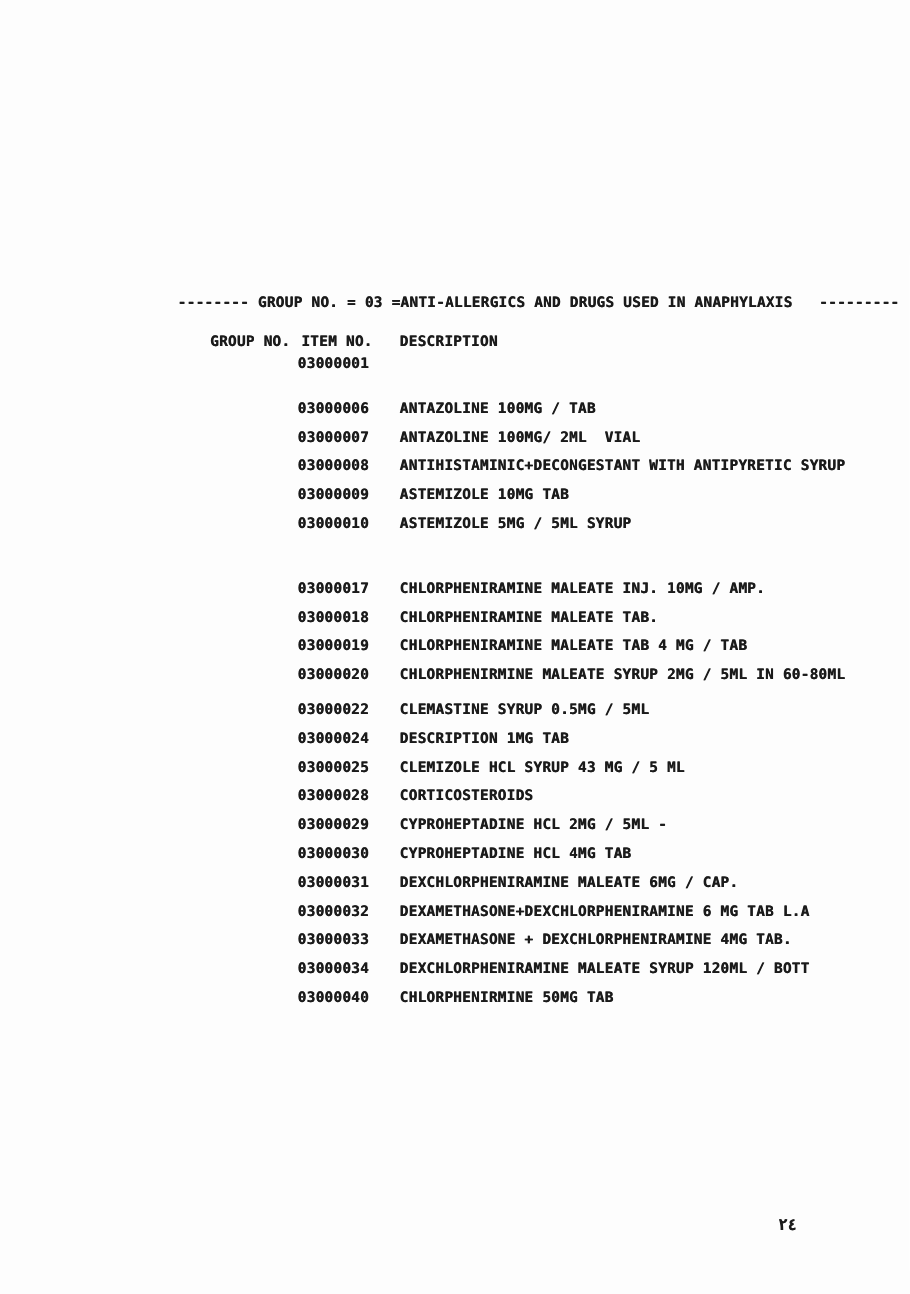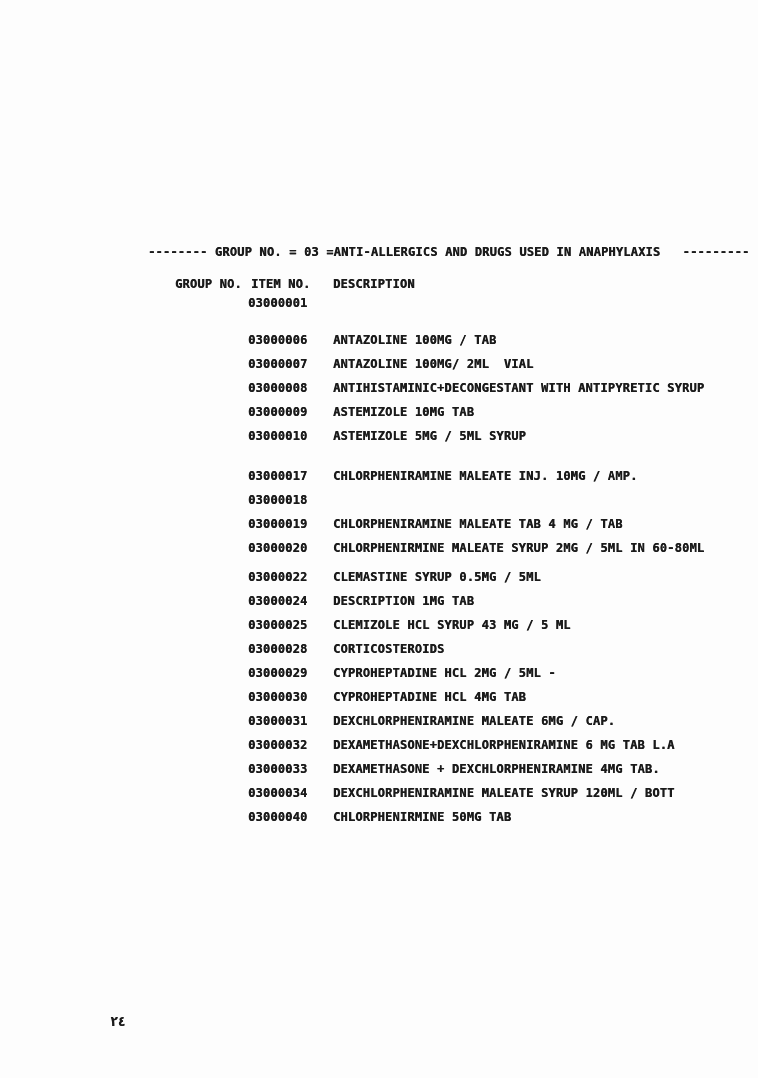--- a/index.html
+++ b/index.html
@@ -44,36 +44,36 @@
   .col-item  { left: 251px; }
   .col-desc  { left: 333px; }
   .rows {
     position: absolute;
     left: 0;
     top: 291px;
     width: 100%;
   }
   .section { width: 100%; }
   .section:nth-child(2) { margin-top: 13px; }
-  .section:nth-child(3) { margin-top: 16px; }
+  .section:nth-child(3) { margin-top: 30px; }
   .section:nth-child(4) { margin-top: 5px; }
   .row {
     position: relative;
     height: 24px;
     line-height: 24px;
   }
   .row span { position: absolute; white-space: pre; }
   .cell-item { left: 248px; }
   .cell-desc { left: 333px; }
   .page-number {
     position: absolute;
     left: 0;
     top: 1014px;
     width: 664px;
-    text-align: left;
+    text-align: right;
     line-height: 16px;
     font-size: 13px;
     letter-spacing: 6px;
     text-indent: 110px; 
   }
 </style>
 </head>
 <body>
 
 <div class="page">
@@ -119,20 +119,21 @@
   </div>
 </div>
       <div class="section">
   <div class="row">
     <span class="cell-item">03000017</span>
     <span class="cell-desc">CHLORPHENIRAMINE MALEATE INJ. 10MG / AMP.</span>
   </div>
 
   <div class="row">
     <span class="cell-item">03000018</span>
+    <span class="cell-desc">CHLORPHENIRAMINE MALEATE TAB.</span>
   </div>
 
   <div class="row">
     <span class="cell-item">03000019</span>
     <span class="cell-desc">CHLORPHENIRAMINE MALEATE TAB 4 MG / TAB</span>
   </div>
 
   <div class="row">
     <span class="cell-item">03000020</span>
     <span class="cell-desc">CHLORPHENIRMINE MALEATE SYRUP 2MG / 5ML IN 60-80ML</span>

